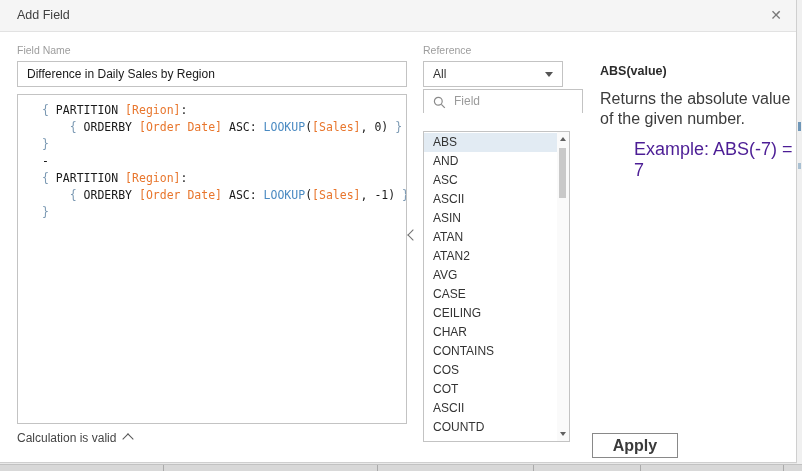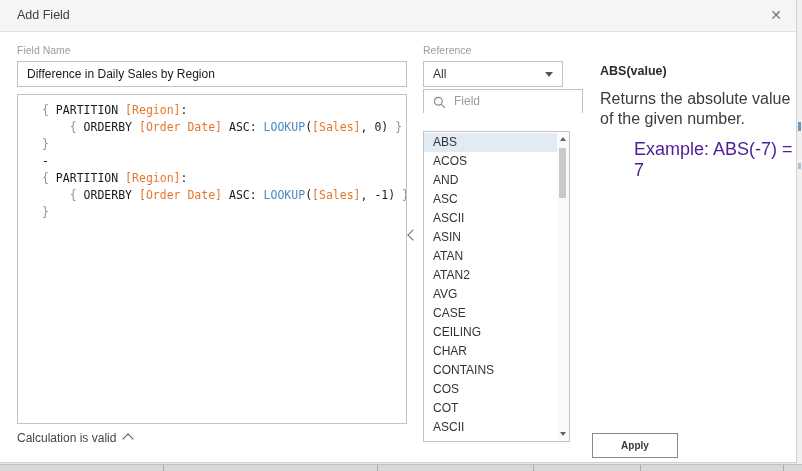--- a/index.html
+++ b/index.html
@@ -63,21 +63,21 @@
 
   .detail-signature{position:absolute;left:600px;top:64px;font-size:12.5px;font-weight:bold;color:#2b2b2b;}
   .detail-desc{position:absolute;left:600px;top:89px;width:198px;font-size:16px;line-height:20px;color:#3c3c3c;}
   .detail-example{position:absolute;left:634px;top:139px;font-size:18px;color:#4c1d95;}
 
   .status{position:absolute;left:17px;top:431px;font-size:12px;color:#454545;cursor:pointer;}
   .status-chev{display:inline-block;width:7px;height:7px;margin-left:8px;margin-bottom:-1px;
     border-left:1.4px solid #555;border-top:1.4px solid #555;transform:rotate(45deg);}
 
   .btn{position:absolute;top:433px;width:86px;height:25px;box-sizing:border-box;text-align:center;
-    line-height:23px;font-size:10px;cursor:pointer;}
+    line-height:23px;font-size:16px;cursor:pointer;}
   .btn-apply{left:592px;background:#fff;border:1px solid #898989;color:#3a3a3a;font-weight:bold;}
   .btn-save{left:692px;background:#1d6a9e;border:1px solid #1d6a9e;color:#ffffff;font-weight:bold;margin-top:44px;}
 </style>
 </head>
 <body>
 
 <div class="stage">
 
   <div class="bg-strip"></div>
   <div id="bg-dividers">
@@ -127,21 +127,20 @@
           <circle cx="5.3" cy="5.3" r="3.9" fill="none" stroke="#8a8a8a" stroke-width="1.2"></circle>
           <line x1="8.3" y1="8.3" x2="11.8" y2="11.8" stroke="#8a8a8a" stroke-width="1.2"></line>
         </svg>
       </span>
       <span class="search-placeholder">Field</span>
     </div>
 
     <div class="fn-list">
       <div class="fn-rows" id="fn-list">
           <div class="fn-row selected">ABS</div>
-          <div class="fn-row">ACOS</div>
           <div class="fn-row">AND</div>
           <div class="fn-row">ASC</div>
           <div class="fn-row">ASCII</div>
           <div class="fn-row">ASIN</div>
           <div class="fn-row">ATAN</div>
           <div class="fn-row">ATAN2</div>
           <div class="fn-row">AVG</div>
           <div class="fn-row">CASE</div>
           <div class="fn-row">CEILING</div>
           <div class="fn-row">CHAR</div>

